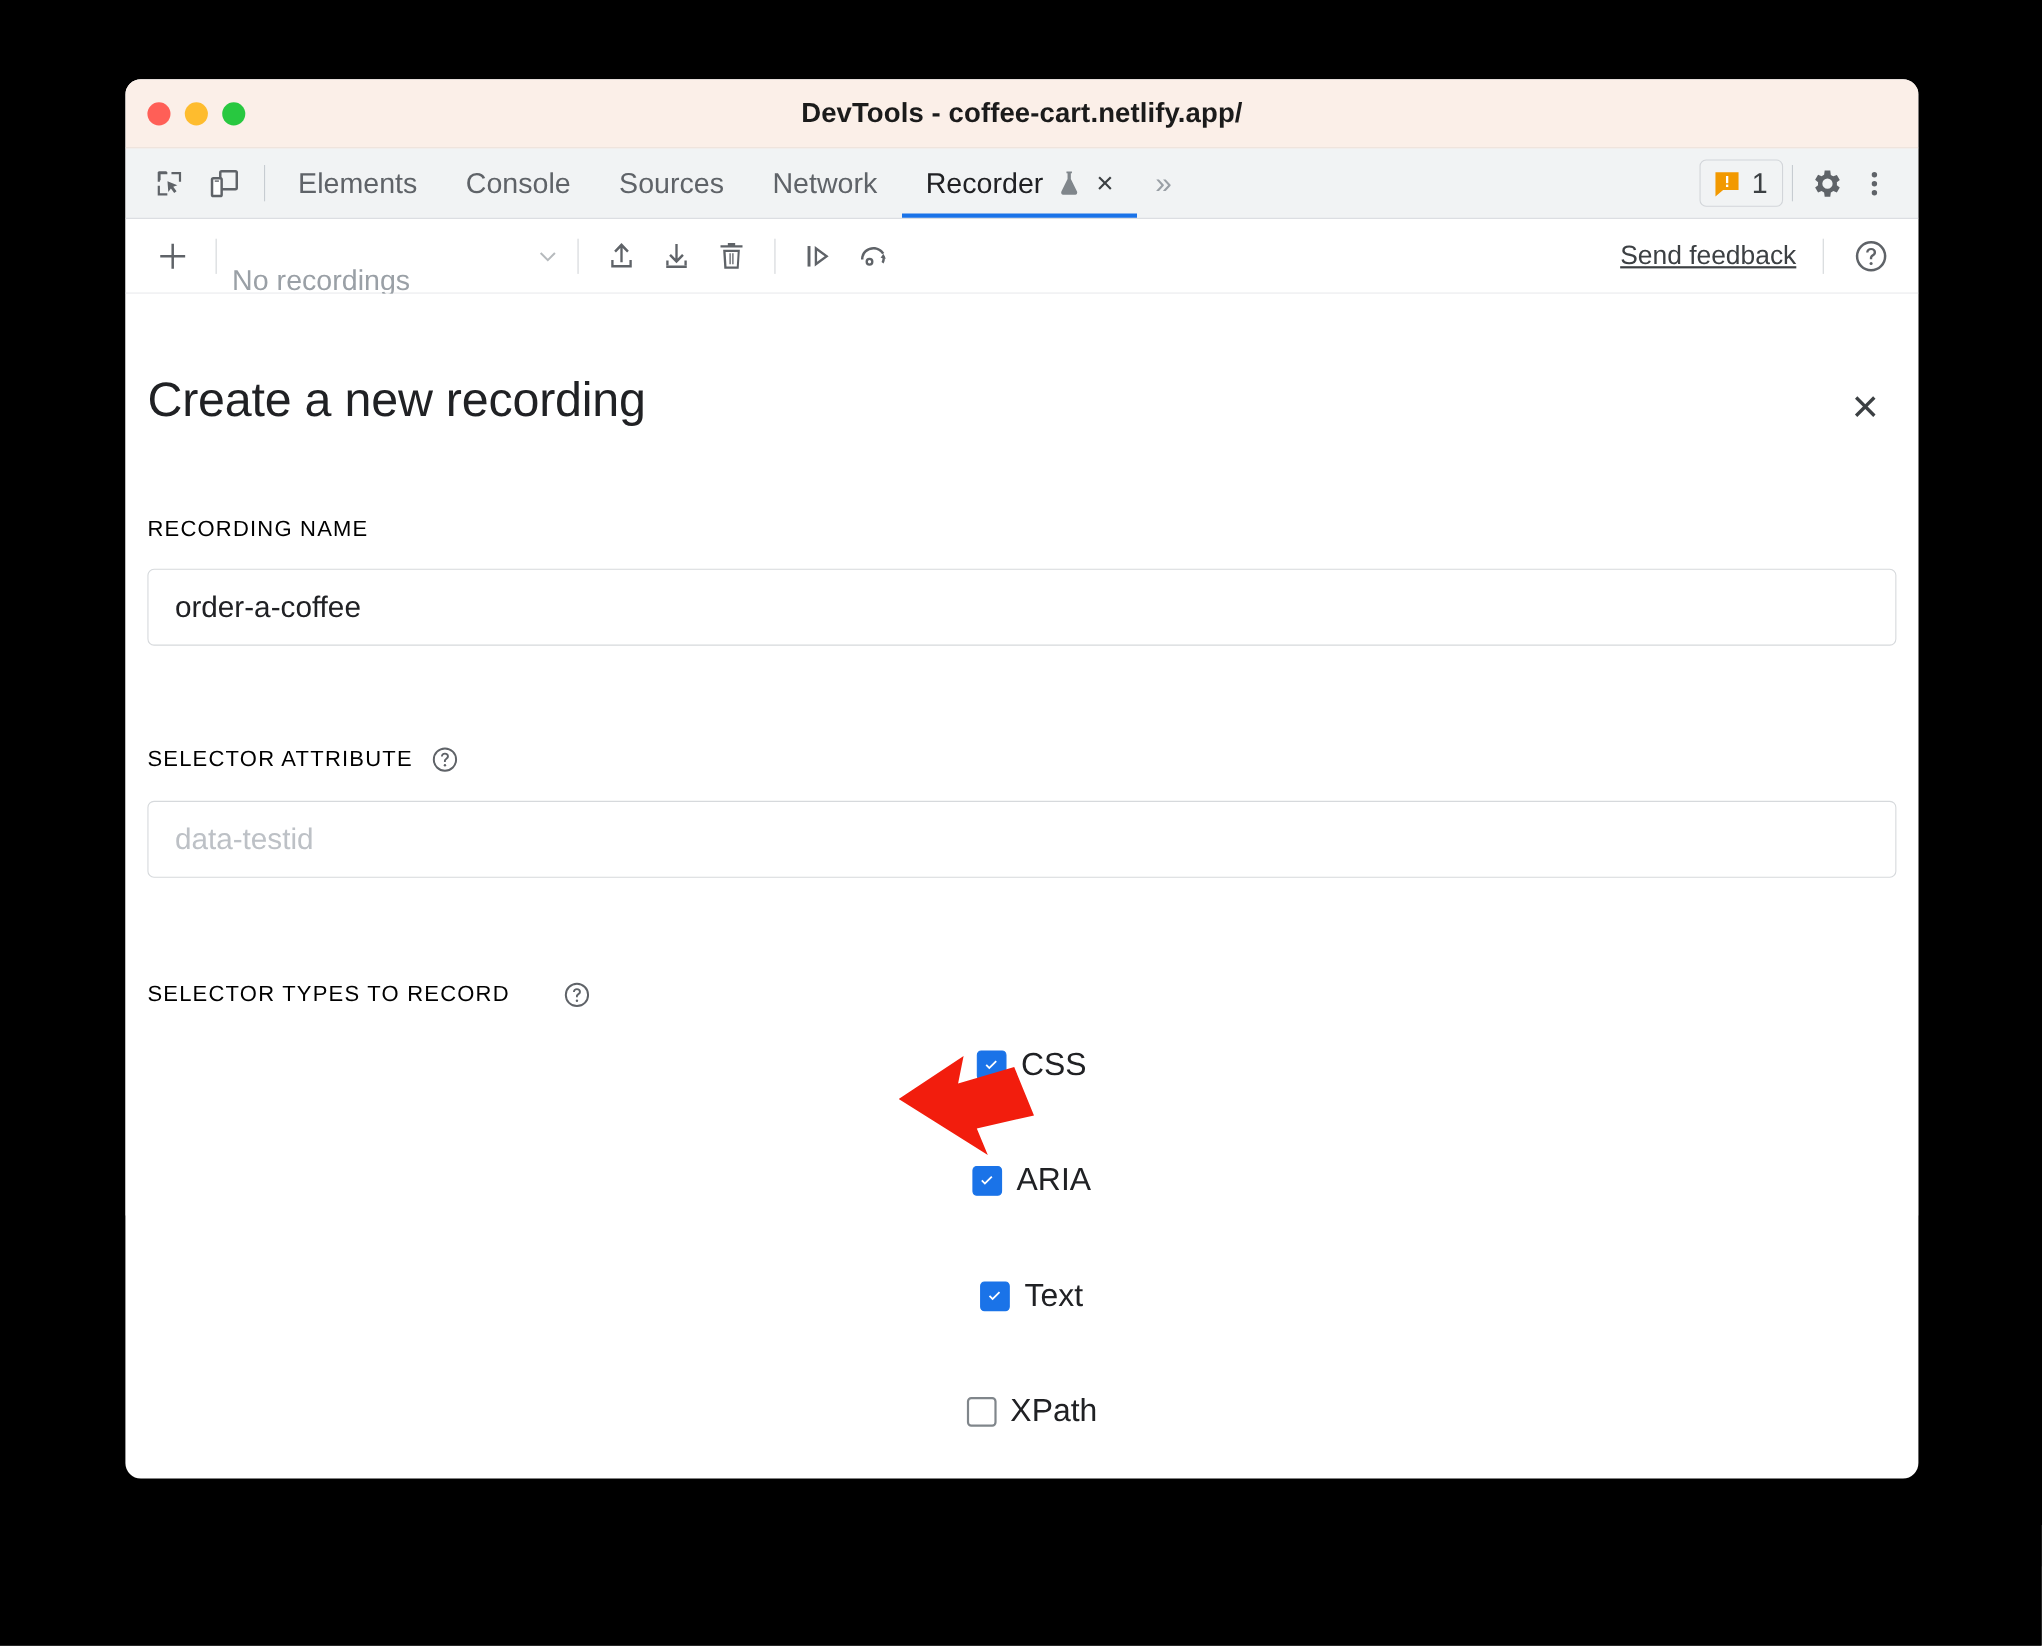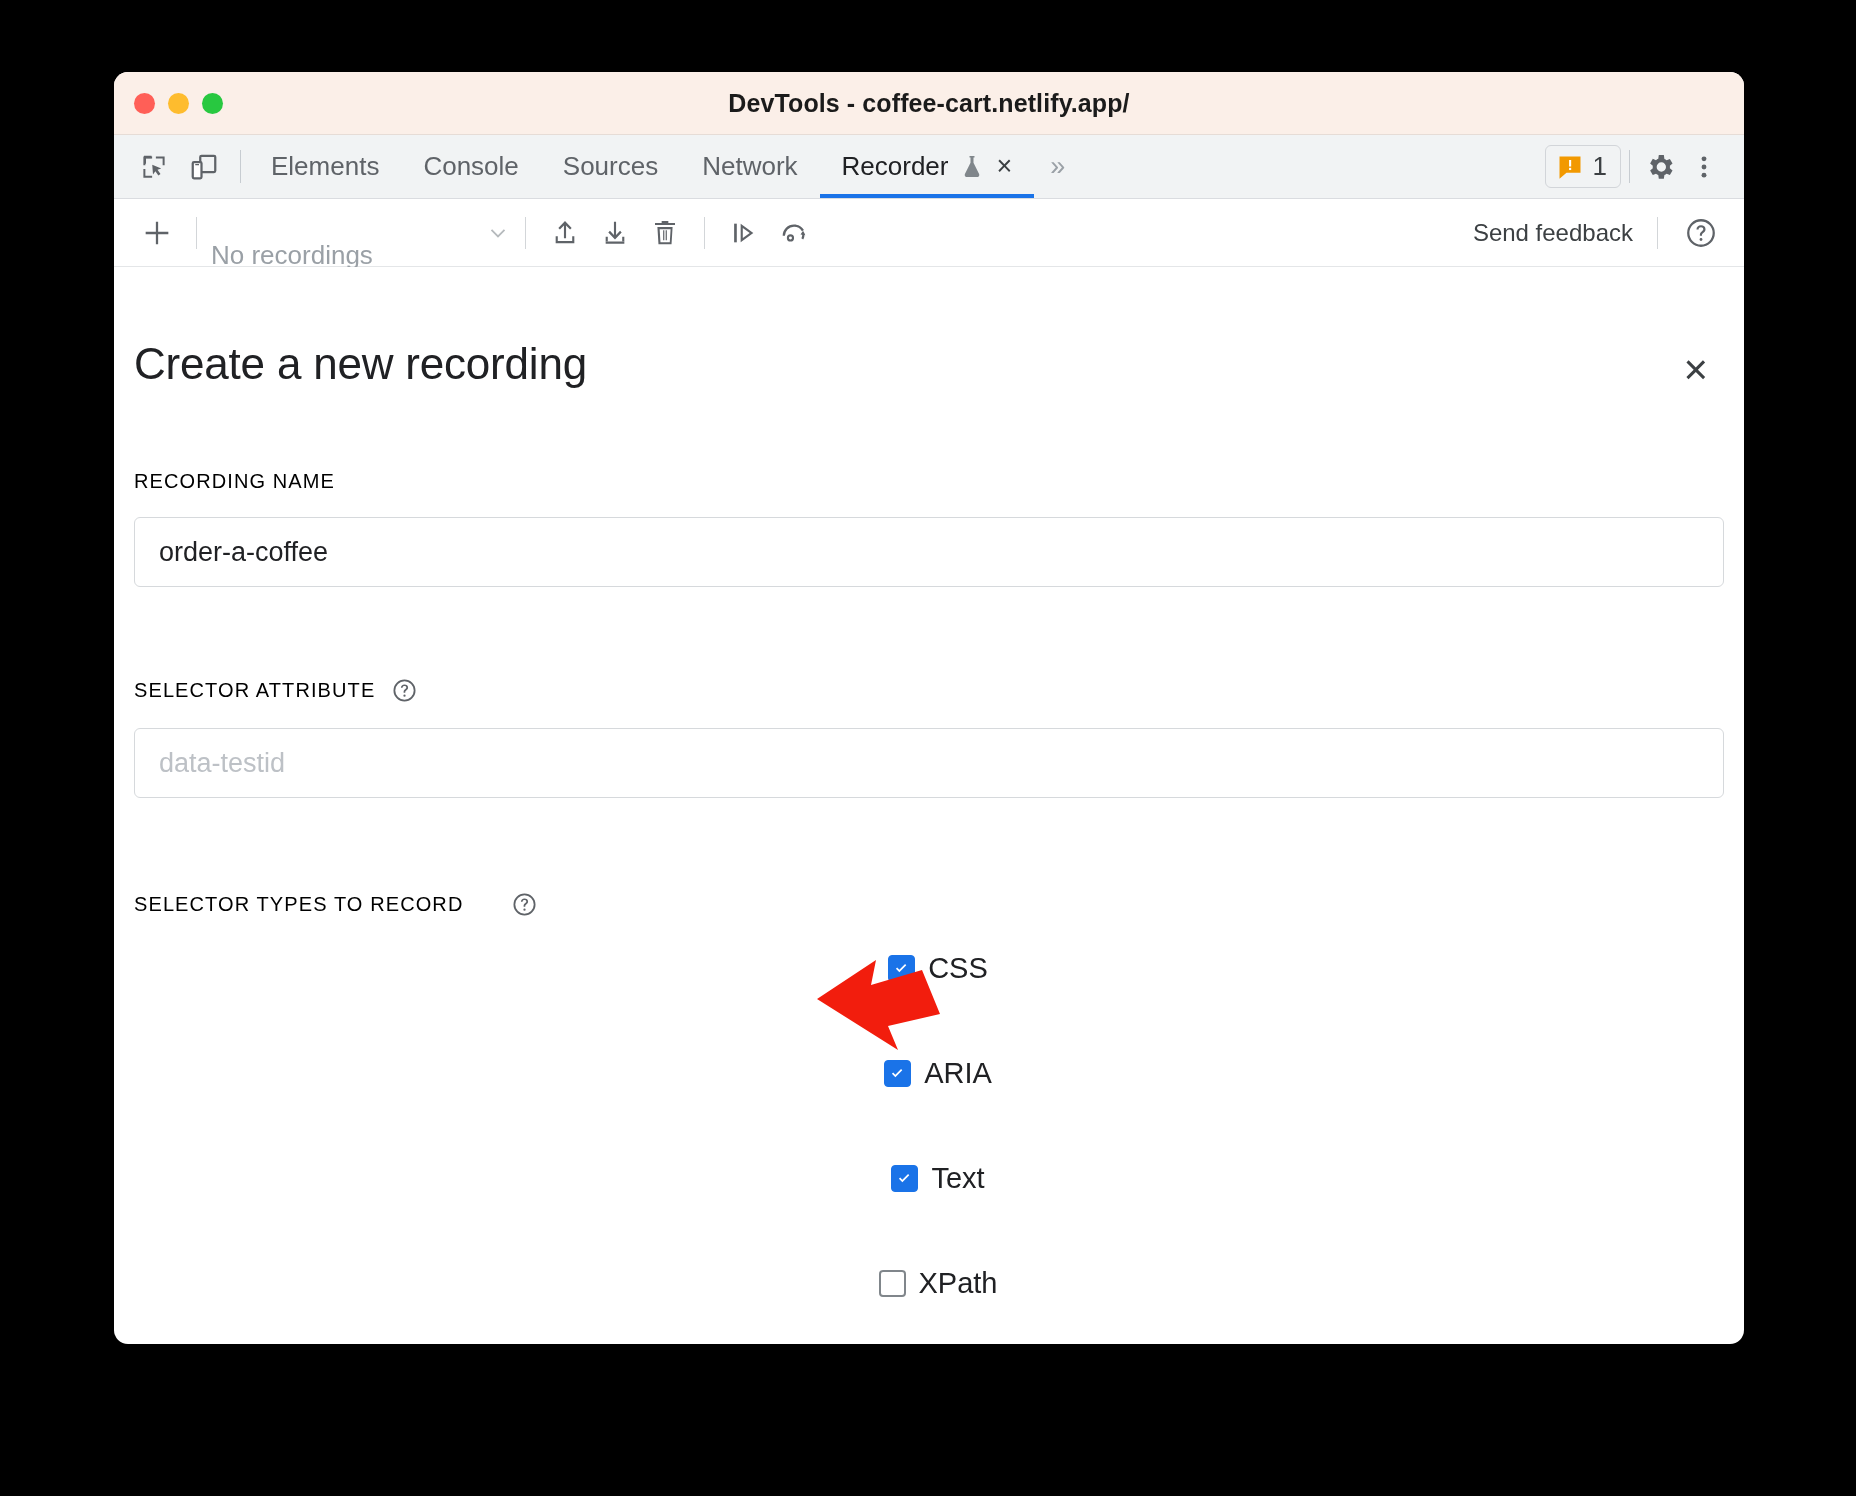--- a/index.html
+++ b/index.html
@@ -191,20 +191,21 @@
   }
   .rt-right {
     margin-left: auto;
     display: flex;
     align-items: center;
     gap: 4px;
   }
   .feedback-link {
     font-size: 24px;
     color: #3c4043;
+    text-decoration: underline;
     padding-right: 6px;
     text-align: center;
   }
 
   
   .panel {
     height: 838px;
     background: #ffffff;
     position: relative;
     padding: 0 20px;

